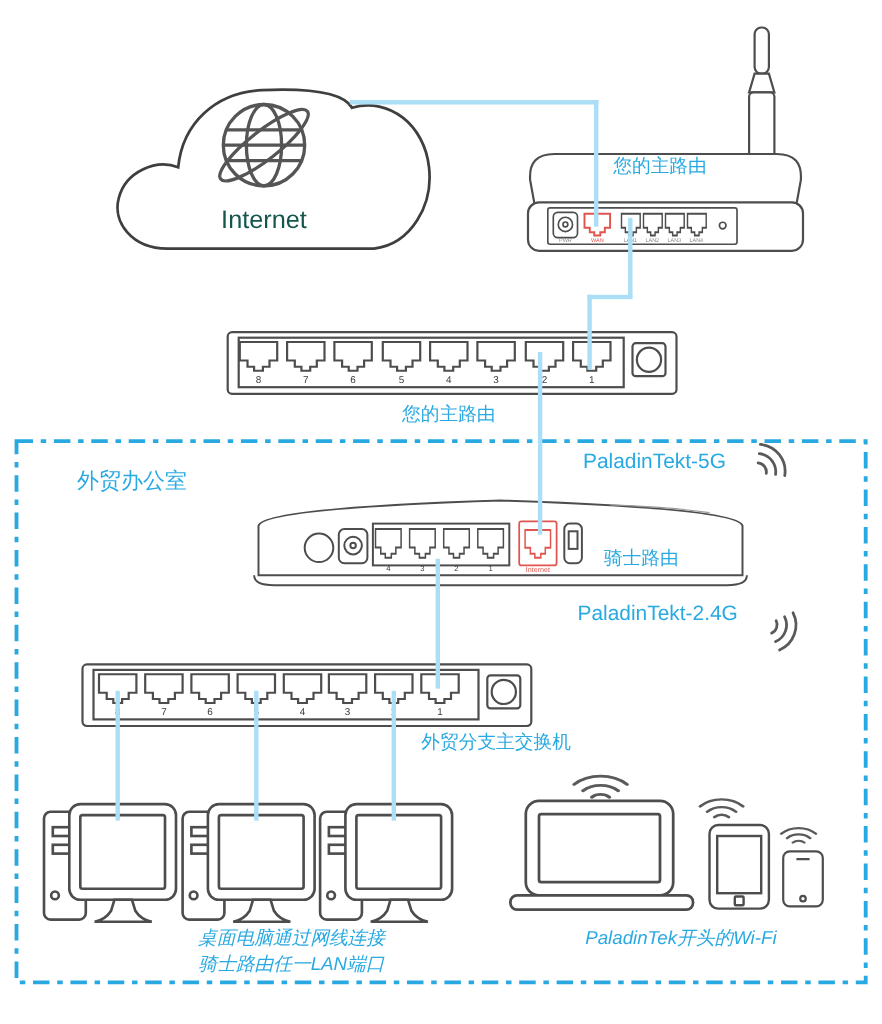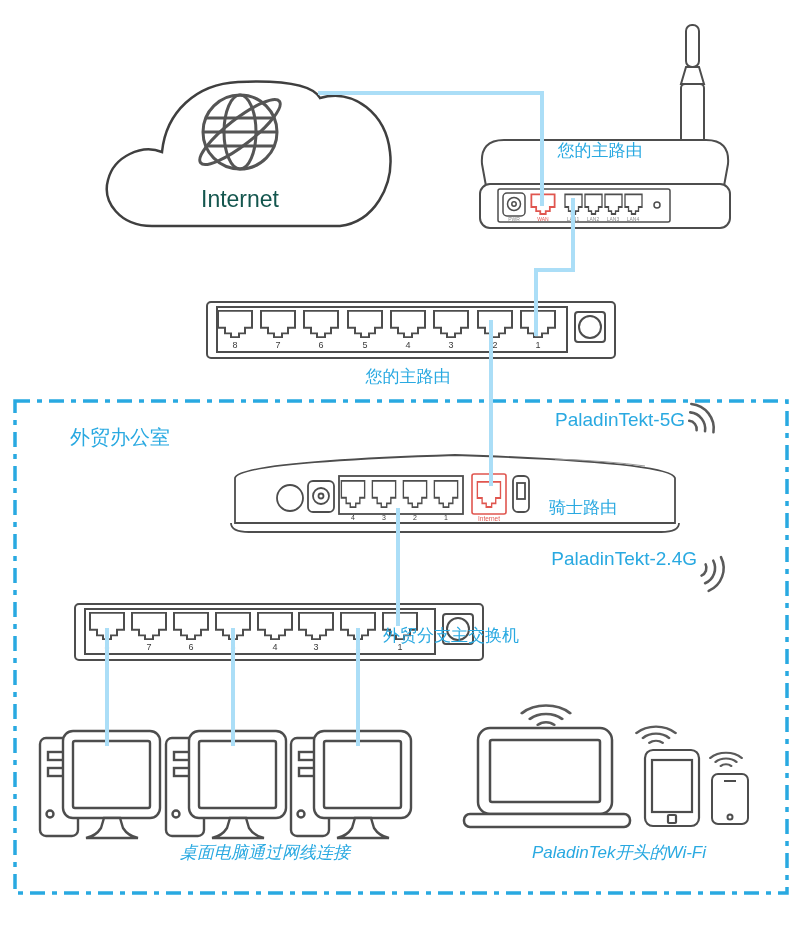--- a/index.html
+++ b/index.html
@@ -18,21 +18,21 @@
   svg{display:block;}
   .lbl{
     position:absolute;color:var(--accent);
     font-family:"Liberation Sans", sans-serif;
     z-index:6;white-space:nowrap;
   }
   .lbl-17{font-size:17px;}
   .lbl-19{font-size:19px;font-weight:300;}
   .lbl-20{font-size:20px;}
   .center{text-align:center;}
-  .right{text-align:right;}
+  .right{}
   .cable{position:absolute;background:var(--cable);z-index:5;}
   .device{position:absolute;z-index:2;}
   .portcell{position:absolute;z-index:3;}
   .port-num{
     position:absolute;z-index:3;color:#3a3a3a;font-size:9px;
     text-align:center;font-family:"Liberation Sans", sans-serif;
   }
   .rport-label{
     position:absolute;z-index:4;color:#8a8a8a;font-size:5px;
     text-align:center;font-family:"Liberation Sans", sans-serif;
@@ -301,21 +301,21 @@
       </svg>
     </div>
     <div class="port-num" style="left: 276px; top: 42px; width: 24px;">2</div>
     <div class="portcell" style="left: 311px; top: 11px;">
       <svg width="38" height="30" viewBox="0 0 38 32" preserveAspectRatio="none">
       <path d="M2,2 L36,2 L36,20 L29,20 L29,26 L23,26 L23,30 L15,30 L15,26 L9,26 L9,20 L2,20 Z" fill="#fff" stroke="#4d4d4d" stroke-width="2"></path>
       </svg>
     </div>
     <div class="port-num" style="left: 318px; top: 42px; width: 24px;">1</div>
   </div>
-<div class="lbl lbl-17" style="left:383px;top:624px;">外贸分支主交换机</div>
+<div class="lbl lbl-17" style="left:383px;top:663px;">外贸分支主交换机</div>
 
 <div class="device" style="left:38px;top:726px;" id="pc1">
     <svg width="130" height="115">
   <g fill="#fff" stroke="#4d4d4d" stroke-width="2.4">
     <g>
       <rect x="2" y="12" width="38" height="98" rx="6"></rect>
       <rect x="10" y="26" width="22" height="8"></rect>
       <rect x="10" y="42" width="22" height="8"></rect>
       <circle cx="12" cy="88" r="3.5"></circle>
     </g>
@@ -357,20 +357,21 @@
       <rect x="25" y="5" width="97" height="87" rx="10"></rect>
       <rect x="35" y="15" width="77" height="67" rx="2"></rect>
       <path d="M66,92 L63,102 Q58,110 48,112 L100,112 Q90,110 85,102 L82,92 Z"></path>
     </g>
   </g>
     </svg>
   </div>
 
 <div class="caption" style="left:140px;top:841px;width:250px;">
   <div>桌面电脑通过网线连接</div>
+  <div>骑士路由任一LAN端口</div>
 </div>
 
 <svg class="abs" style="left:514px;top:700px;z-index:2;" width="64" height="32" viewBox="0 0 64 44" preserveAspectRatio="none">
   <g stroke="#5a5a5a" stroke-width="3.4" fill="none" stroke-linecap="round">
     <path d="M24,34 A11,11 0 0 1 40,34"></path>
     <path d="M16,26 A22,22 0 0 1 48,26"></path>
     <path d="M8,18 A33,33 0 0 1 56,18"></path>
   </g>
 </svg>
 <div class="device" style="left:460px;top:722px;">

